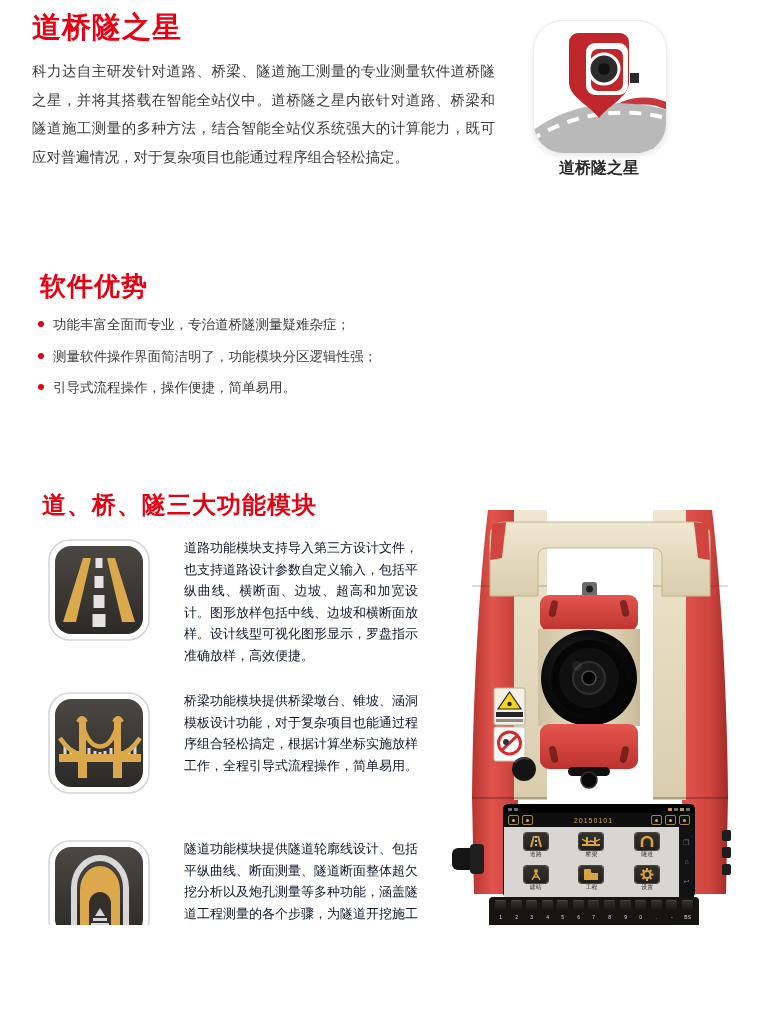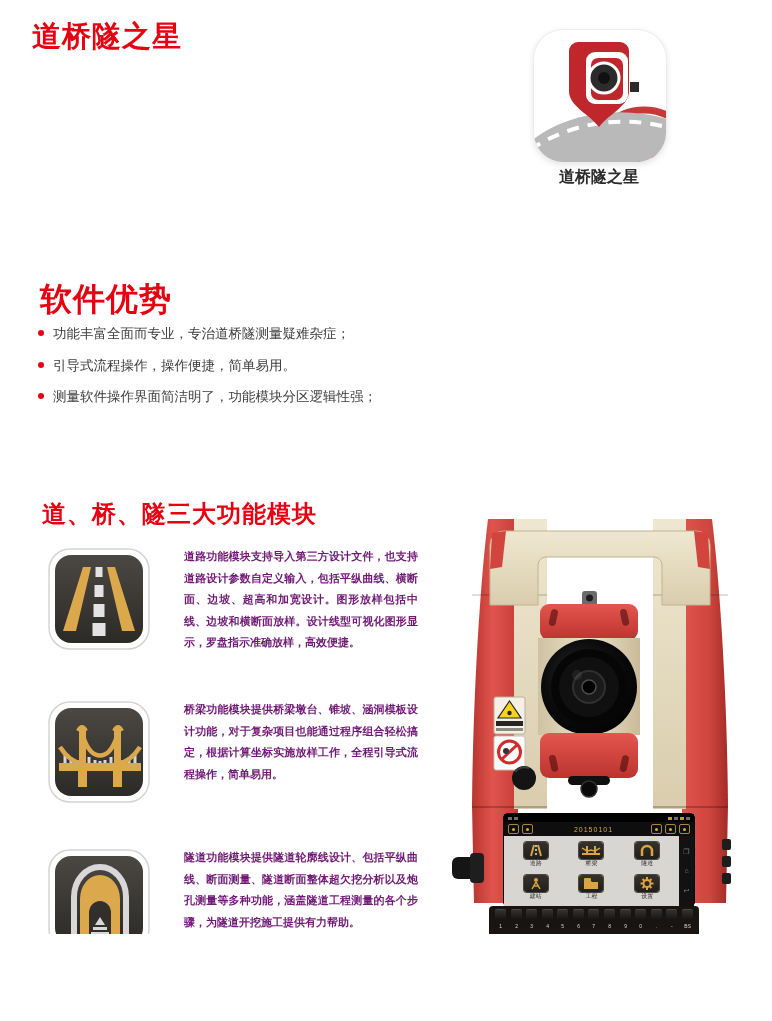--- a/index.html
+++ b/index.html
@@ -1,22 +1,22 @@
 <!DOCTYPE html>
 <html><head>
 <meta charset="utf-8">
 <style>
   html,body{margin:0;padding:0;}
   body{background:#ffffff;font-family:"Liberation Sans","DejaVu Sans",sans-serif;}
-  .page{position:relative;width:772px;height:925px;background:#fff;overflow:hidden;margin:9px auto;}
+  .page{position:relative;width:772px;height:925px;background:#fff;overflow:hidden;margin:0 auto;}
 
   
   .h-red{position:absolute;color:#e60012;font-weight:bold;letter-spacing:1px;white-space:nowrap;}
   #hero-title{left:32px;top:8px;font-size:29px;}
-  #adv-title{left:40px;top:269px;font-size:32px;}
+  #adv-title{left:40px;top:269px;font-size:26px;}
   #mod-title{left:42px;top:489px;font-size:24px;}
 
   
   #hero-desc{position:absolute;left:32px;top:57px;width:463px;font-size:14.5px;line-height:28.5px;
     color:#3d3d3d;text-align:justify;}
 
   
   .app-icon{position:absolute;left:533px;top:20px;width:132px;height:132px;background:#fff;
     border:1px solid #ededed;border-radius:30px;box-shadow:0 2px 6px rgba(0,0,0,0.10);overflow:hidden;}
   .app-caption{position:absolute;left:533px;top:158px;width:132px;text-align:center;font-size:16px;
@@ -24,22 +24,22 @@
 
   
   .adv-list{position:absolute;left:38px;top:316px;margin:0;padding:0;list-style:none;}
   .adv-list li{position:relative;padding-left:15px;margin-bottom:13.5px;font-size:13.5px;color:#3d3d3d;}
   .adv-list li::before{content:"";position:absolute;left:0;top:5px;width:6px;height:6px;border-radius:50%;
     background:#e60012;}
 
   
   .module-row{position:absolute;left:48px;width:390px;}
   .module-icon{position:absolute;left:0;top:2px;width:104px;height:104px;}
-  .module-text{position:absolute;left:136px;top:0;width:234px;font-size:11px;line-height:21.5px;
-    color:#701a75;text-align:justify;font-weight:bold;}
+  .module-text{position:absolute;left:136px;top:0;width:234px;font-size:13px;line-height:21.5px;
+    color:#0f172a;text-align:justify;}
   #module-road{top:537px;}
   #module-bridge{top:690px;}
   #module-tunnel{top:838px;}
 
   
   #mesh{position:absolute;left:0;top:924px;width:772px;height:97px;z-index:1;}
 
   
   #device{position:absolute;left:430px;top:496px;width:342px;height:525px;z-index:2;}
   #device svg.body{position:absolute;left:0;top:0;}
@@ -76,20 +76,21 @@
     border-top:1px solid #4a4845;}
   .kbd .klbl{font-size:5.5px;line-height:6px;color:#d8d8d8;margin-top:3px;white-space:nowrap;
     transform:scale(.9);}
 </style>
 </head>
 <body>
 
 <div class="page">
 
   <div class="h-red" id="hero-title">道桥隧之星</div>
+  <div id="hero-desc">科力达自主研发针对道路、桥梁、隧道施工测量的专业测量软件道桥隧之星，并将其搭载在智能全站仪中。道桥隧之星内嵌针对道路、桥梁和隧道施工测量的多种方法，结合智能全站仪系统强大的计算能力，既可应对普遍情况，对于复杂项目也能通过程序组合轻松搞定。</div>
 
   <div class="app-icon">
     <svg width="132" height="132" viewBox="0 0 132 132">
 
       <g stroke="#c5393a" fill="none">
         <path d="M58,132 A52,52 0 0 1 162,132" stroke-width="7"></path>
         <path d="M70,132 A40,40 0 0 1 150,132" stroke-width="5"></path>
         <line x1="88" y1="104" x2="88" y2="132" stroke-width="5"></line>
         <line x1="104" y1="97" x2="104" y2="132" stroke-width="5"></line>
         <line x1="120" y1="95" x2="120" y2="132" stroke-width="5"></line>
@@ -104,22 +105,22 @@
       <circle cx="70" cy="48" r="15" fill="#2b2b2b" stroke="#ffffff" stroke-width="3"></circle>
       <circle cx="70" cy="48" r="6" fill="#111111"></circle>
       <rect x="96" y="52" width="9" height="10" fill="#2b2b2b"></rect>
     </svg>
   </div>
   <div class="app-caption">道桥隧之星</div>
 
   <div class="h-red" id="adv-title">软件优势</div>
   <ul class="adv-list">
     <li>功能丰富全面而专业，专治道桥隧测量疑难杂症；</li>
+    <li>测量软件操作界面简洁明了，功能模块分区逻辑性强；</li>
     <li>引导式流程操作，操作便捷，简单易用。</li>
-    <li>测量软件操作界面简洁明了，功能模块分区逻辑性强；</li>
   </ul>
 
   <div class="h-red" id="mod-title">道、桥、隧三大功能模块</div>
 
   <div class="module-row" id="module-road">
     <div class="module-icon">
       <svg width="104" height="104" viewBox="0 0 104 104">
         <defs>
             <linearGradient id="gd1" x1="0" y1="0" x2="0" y2="1">
           <stop offset="0" stop-color="#4b4843"></stop>

